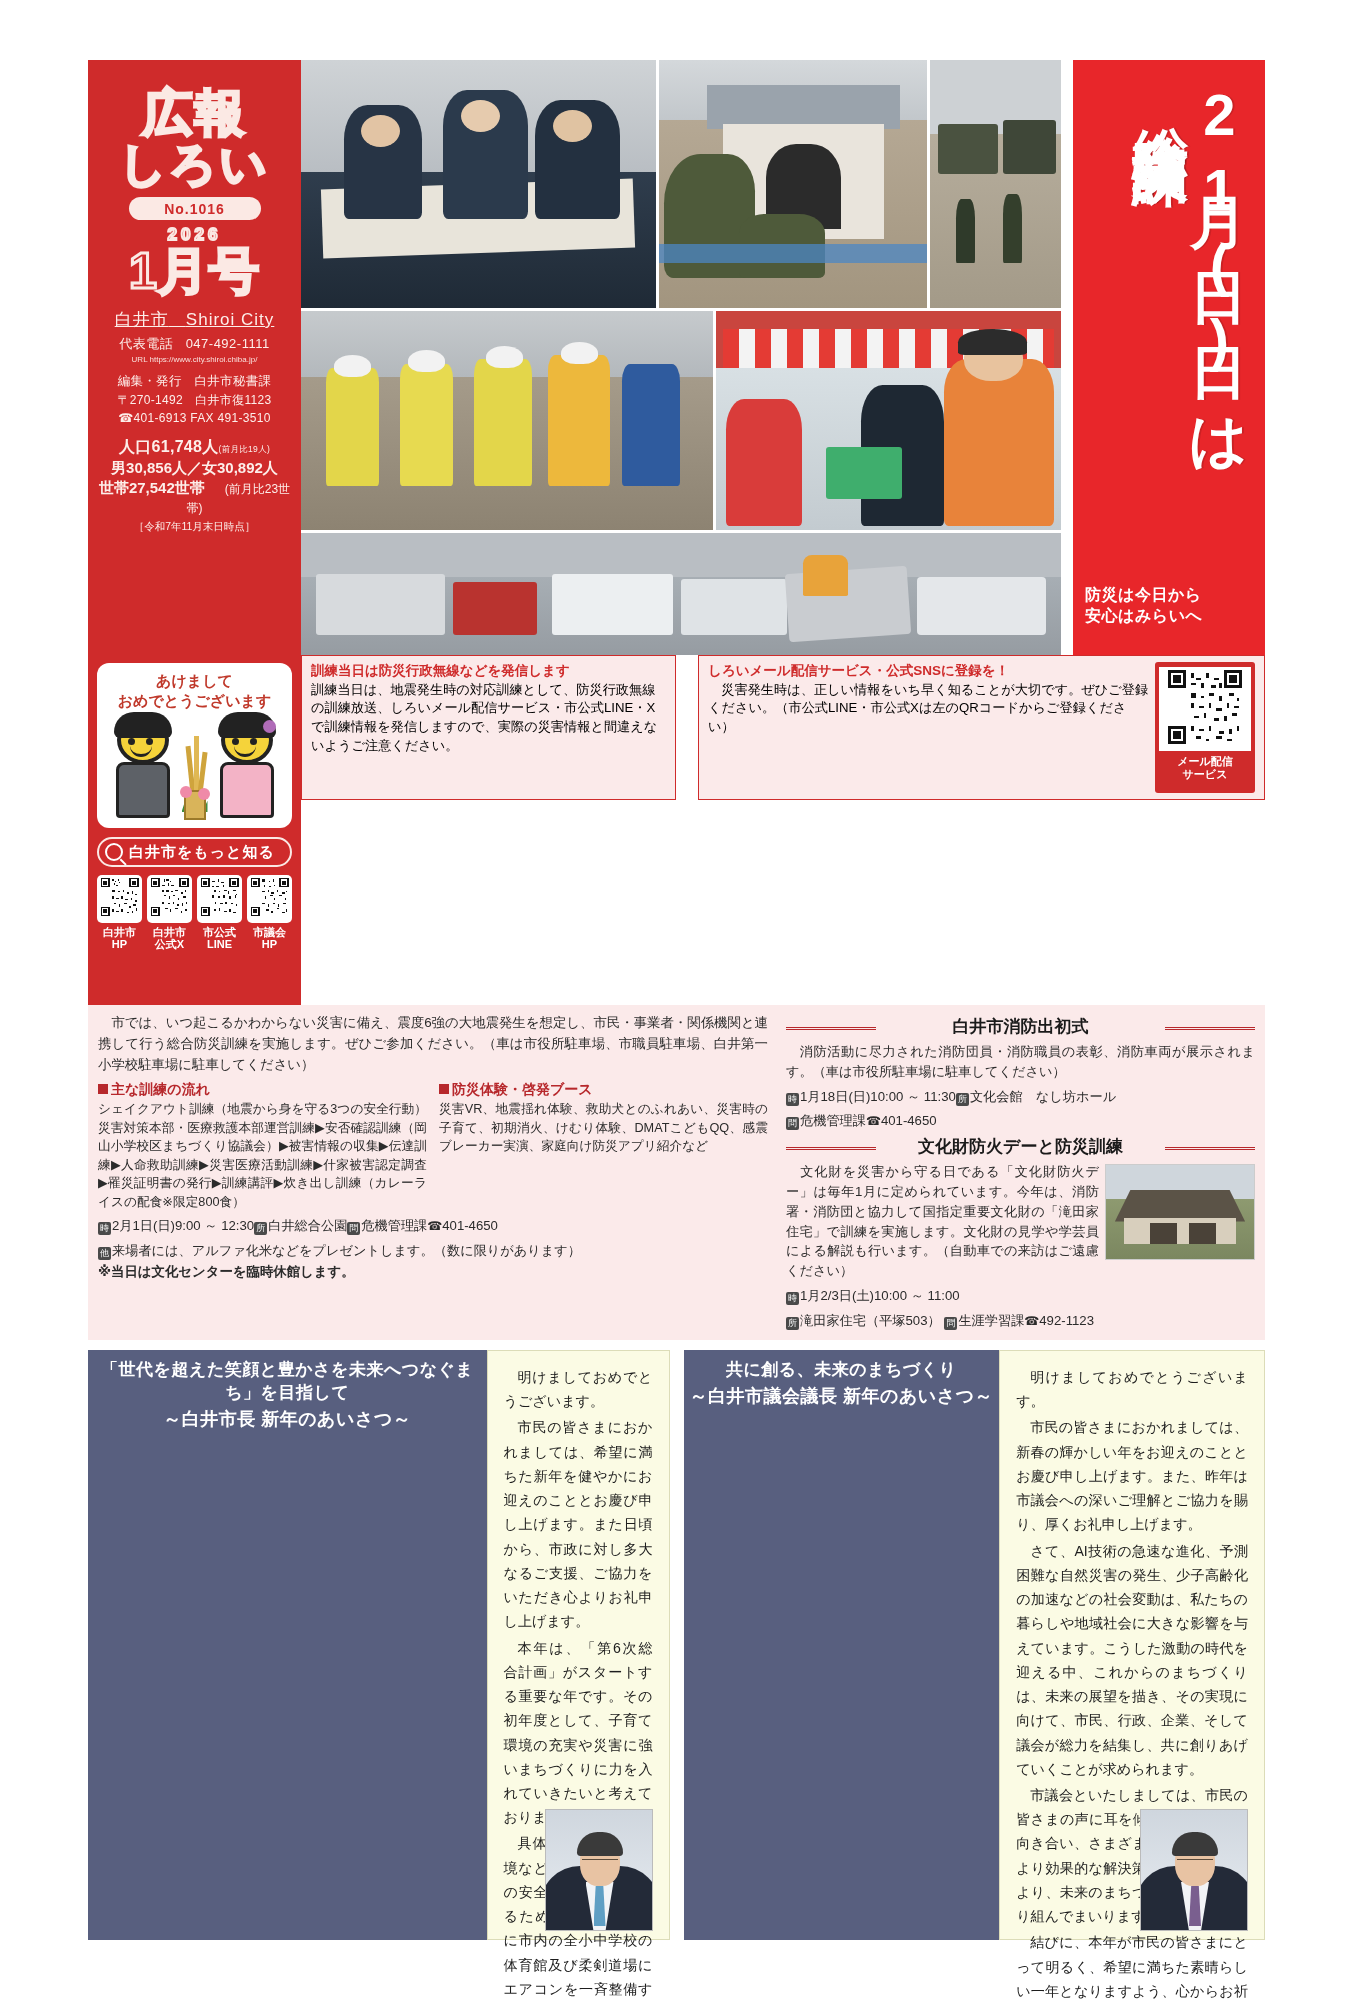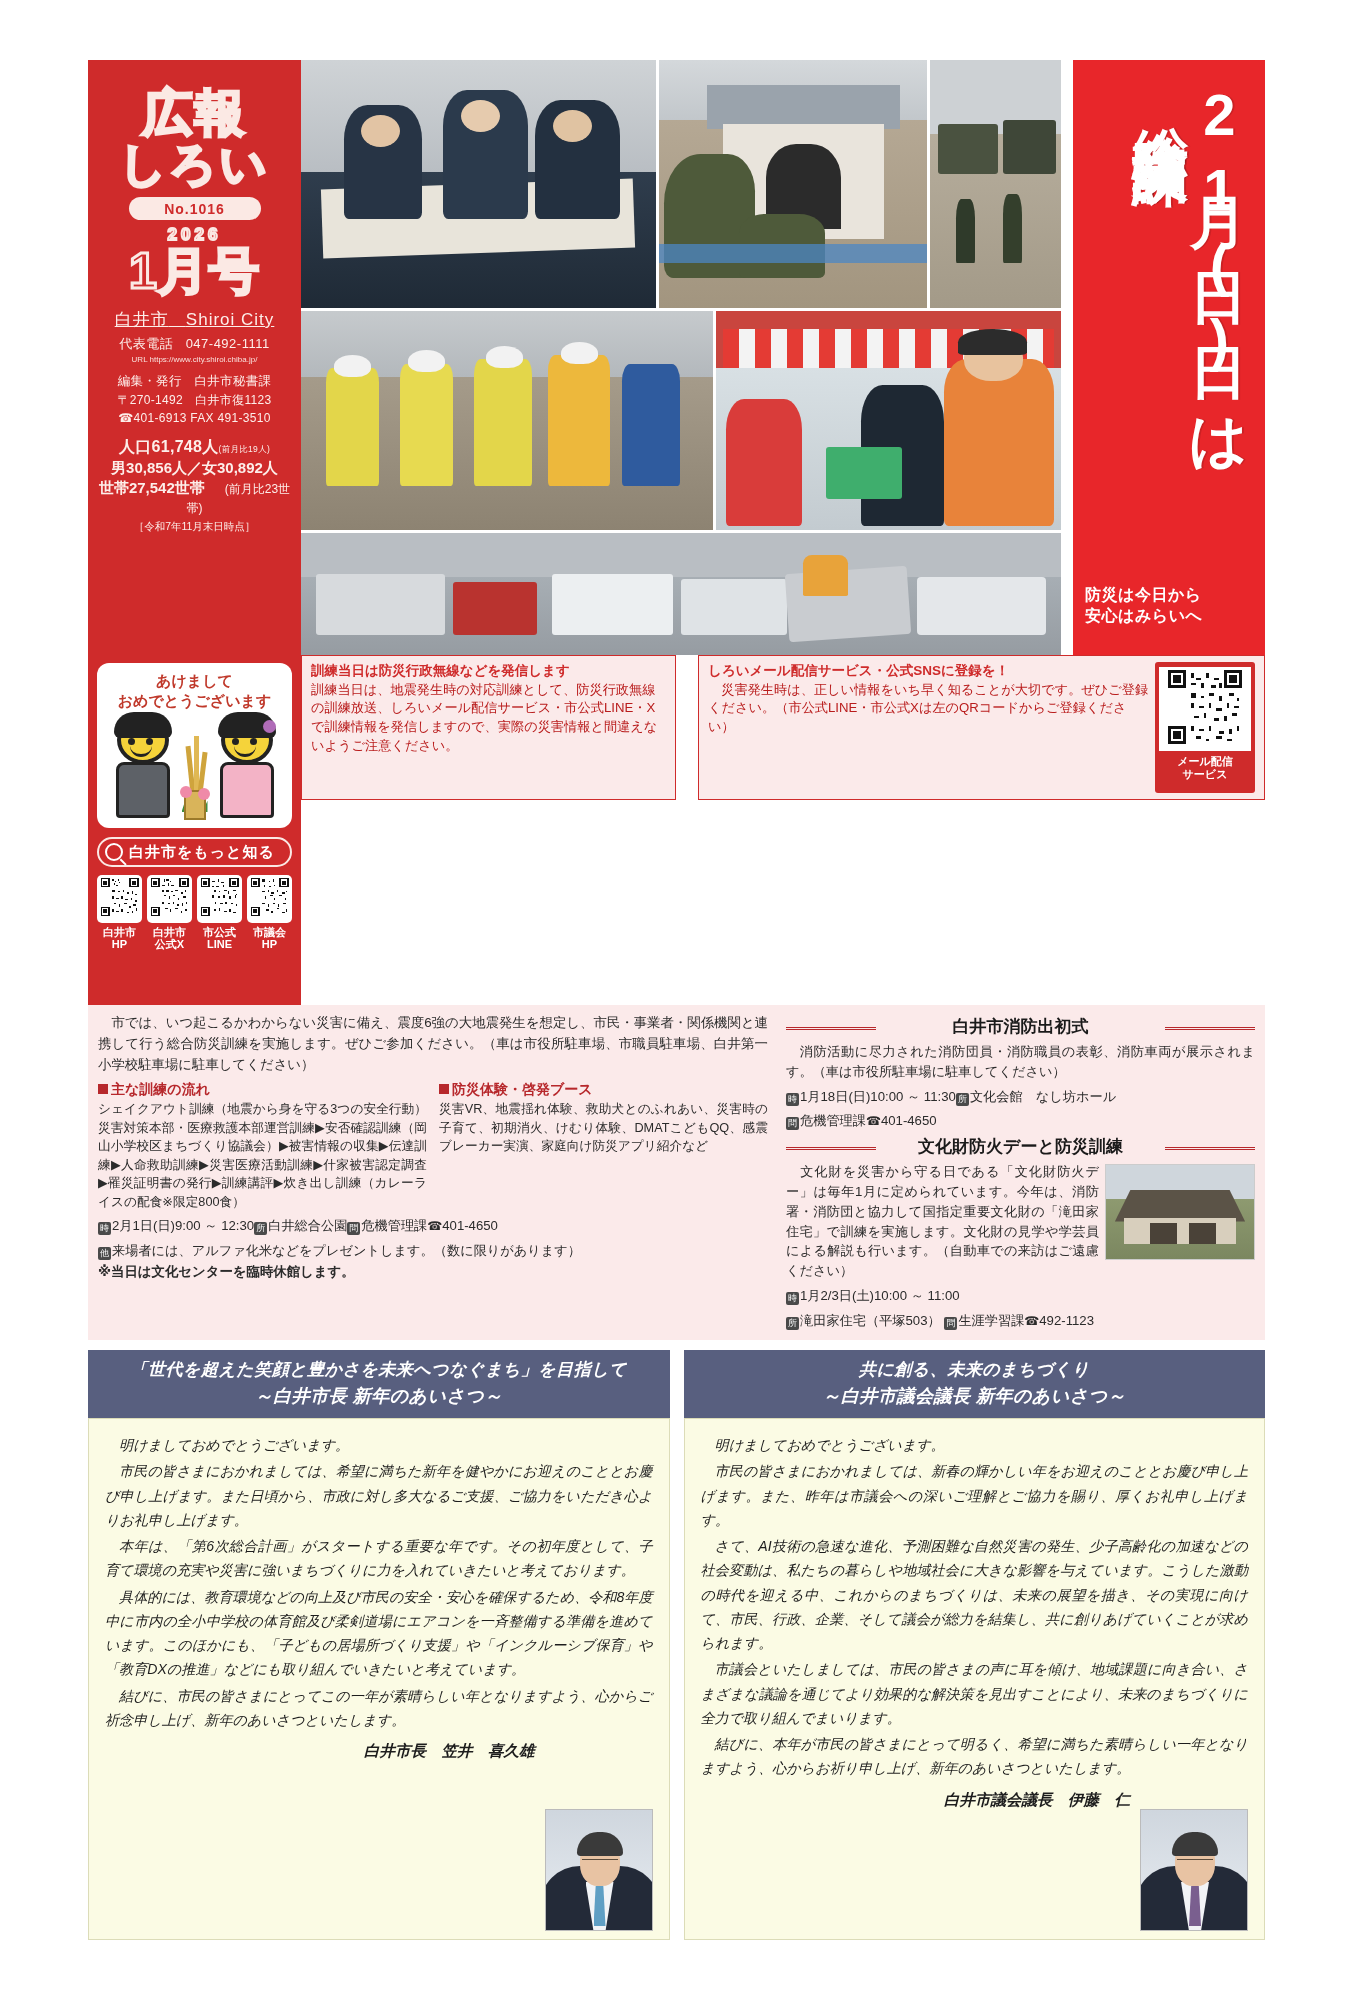--- a/index.html
+++ b/index.html
@@ -129,21 +129,21 @@
   .qrcell { flex: 1; text-align: center; }
   .qrbox { background: #fff; border-radius: 5px; padding: 3px; }
   .qrlabel { color: #fff; font-size: 11px; font-weight: 700; line-height: 1.12; margin-top: 3px; }
 
   
   .inforow { position: absolute; left: 301px; top: 655px; width: 964px; height: 145px; display: flex; gap: 22px; }
   .infobox { background: #fbeaea; border: 1.5px solid #cf2b2b; padding: 6px 9px; position: relative; }
   .infobox.a { width: 418px; }
   .infobox.b { width: 633px; display: flex; gap: 6px; }
   .ib-h { color: #cf2b2b; font-size: 13.5px; font-weight: 700; line-height: 1.3; }
-  .ib-p { color: #b91c1c; font-size: 13.2px; line-height: 1.42; margin-top: 1px; }
+  .ib-p { color: #000000; font-size: 13.2px; line-height: 1.42; margin-top: 1px; }
   .mailqr { width: 100px; background: #cf2b2b; border-radius: 3px; padding: 5px 4px; text-align: center; flex: none; align-self: stretch; }
   .mailqr .qb { background: #fff; padding: 3px; }
   .mailqr .lbl { color: #fff; font-size: 11px; font-weight: 700; line-height: 1.2; margin-top: 4px; }
 
   
   .body { position: absolute; left: 88px; top: 1005px; width: 1177px; height: 335px; background: #fbeaea; padding: 8px 10px; display: flex; gap: 10px; }
   .bcol-l { width: 670px; }
   .bcol-r { width: 477px; border-left: 0; padding-left: 8px; }
   .lead { font-size: 13.4px; line-height: 1.55; color: #2b2b2b; text-align: justify; }
   .twocol { display: flex; gap: 12px; margin-top: 6px; }
@@ -161,21 +161,21 @@
     content:""; position:absolute; top:50%; width:90px; height:0;
     border-top: 3px double #b7282c;
   }
   .rhdr::before { left: 0; }
   .rhdr::after { right: 0; }
   .rbody { font-size: 13.2px; line-height: 1.5; color: #2b2b2b; text-align: justify; }
   .rphoto { float: right; width: 150px; height: 96px; margin: 2px 0 3px 6px; border: 1px solid #ccc; overflow: hidden; position: relative; }
 
   
   .greetings { position: absolute; left: 88px; top: 1350px; width: 1177px; height: 590px; display: flex; gap: 14px; }
-  .gcol { flex: 1; display: flex; flex-direction: column; font-style: italic; }
+  .gcol { flex: 1; display: flex; flex-direction: row; }
   .ghead {
     background: #585f7f; color: #fff; text-align: center;
     padding: 9px 6px 10px; line-height: 1.35;
   }
   .ghead .h1 { font-size: 17px; font-weight: 700; letter-spacing: .5px; }
   .ghead .h2 { font-size: 18px; font-weight: 700; letter-spacing: .5px; margin-top: 2px; }
   .gbody {
     flex: 1; background: #fbfbe4; border: 1px solid #dcdcb8; padding: 14px 16px 24px;
     font-size: 14.1px; line-height: 1.72; color: #1d1d1d; text-align: justify; position: relative;
   }

